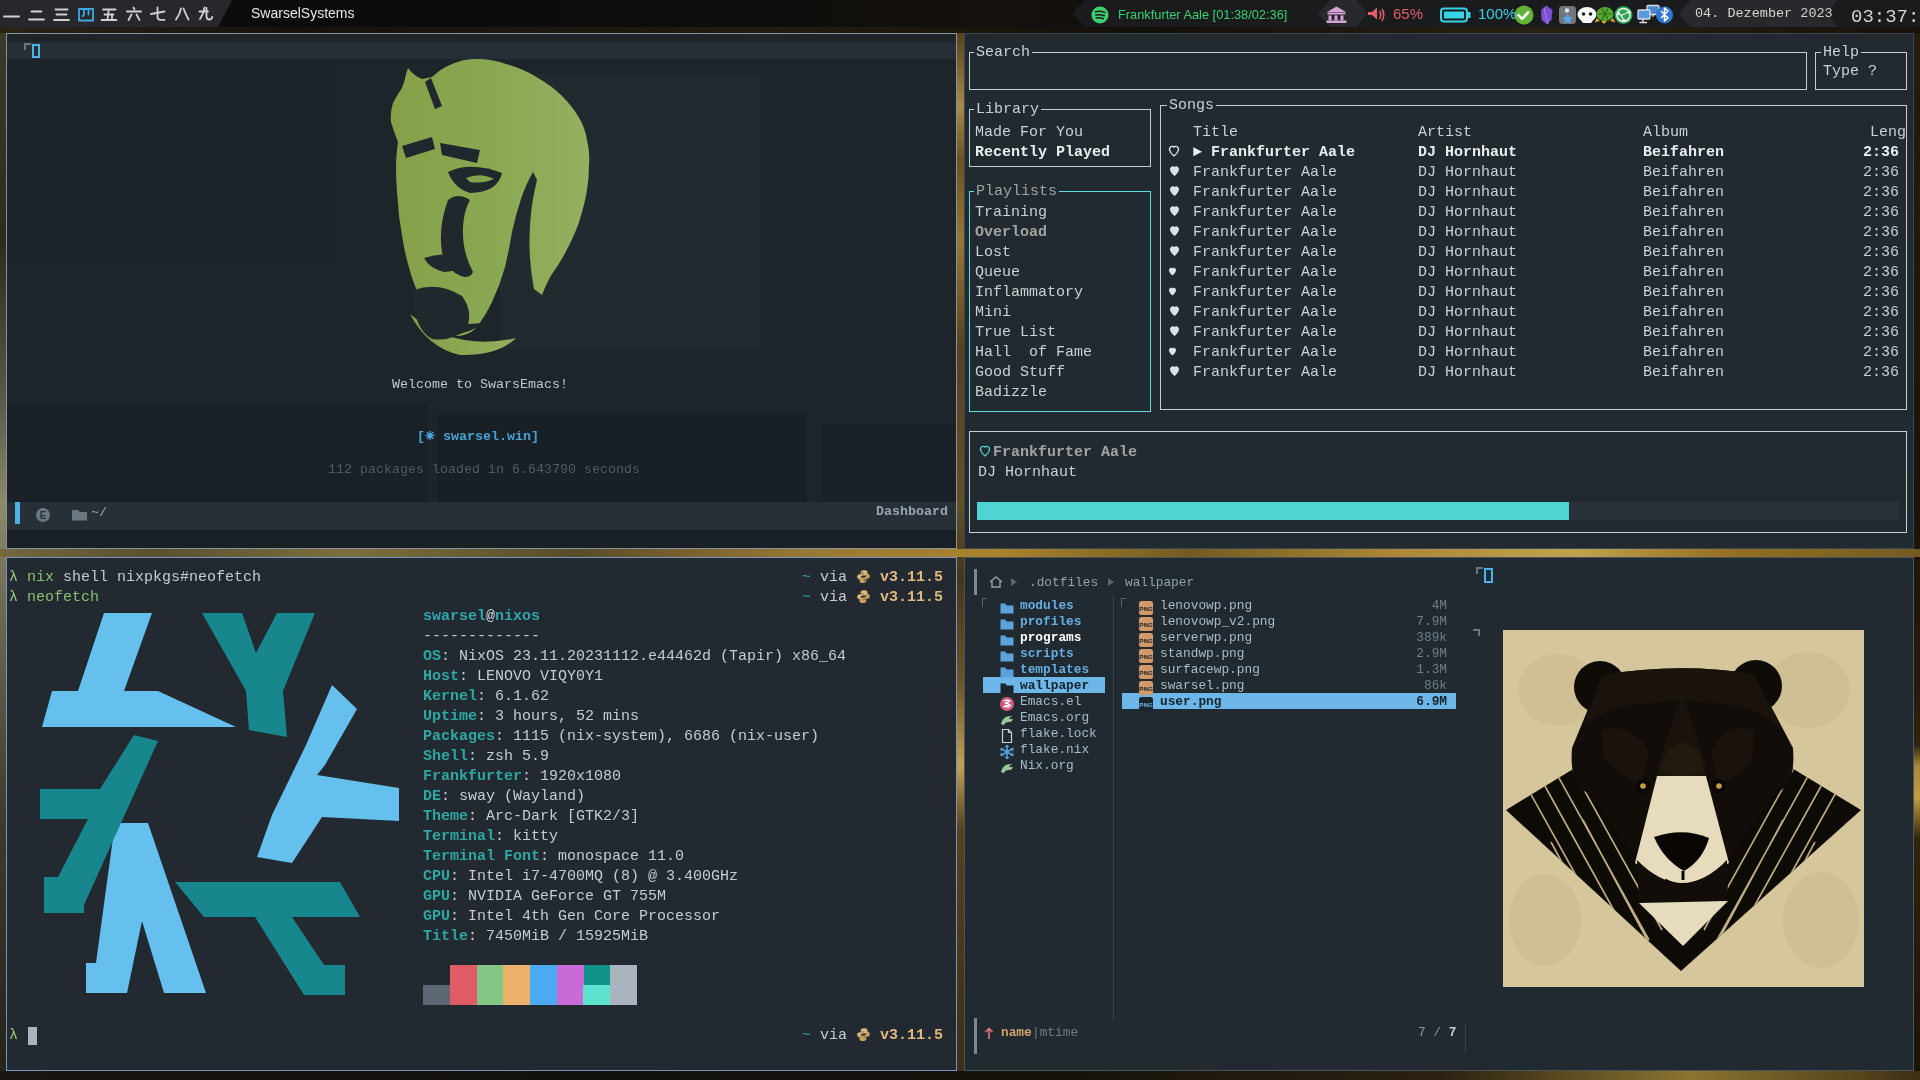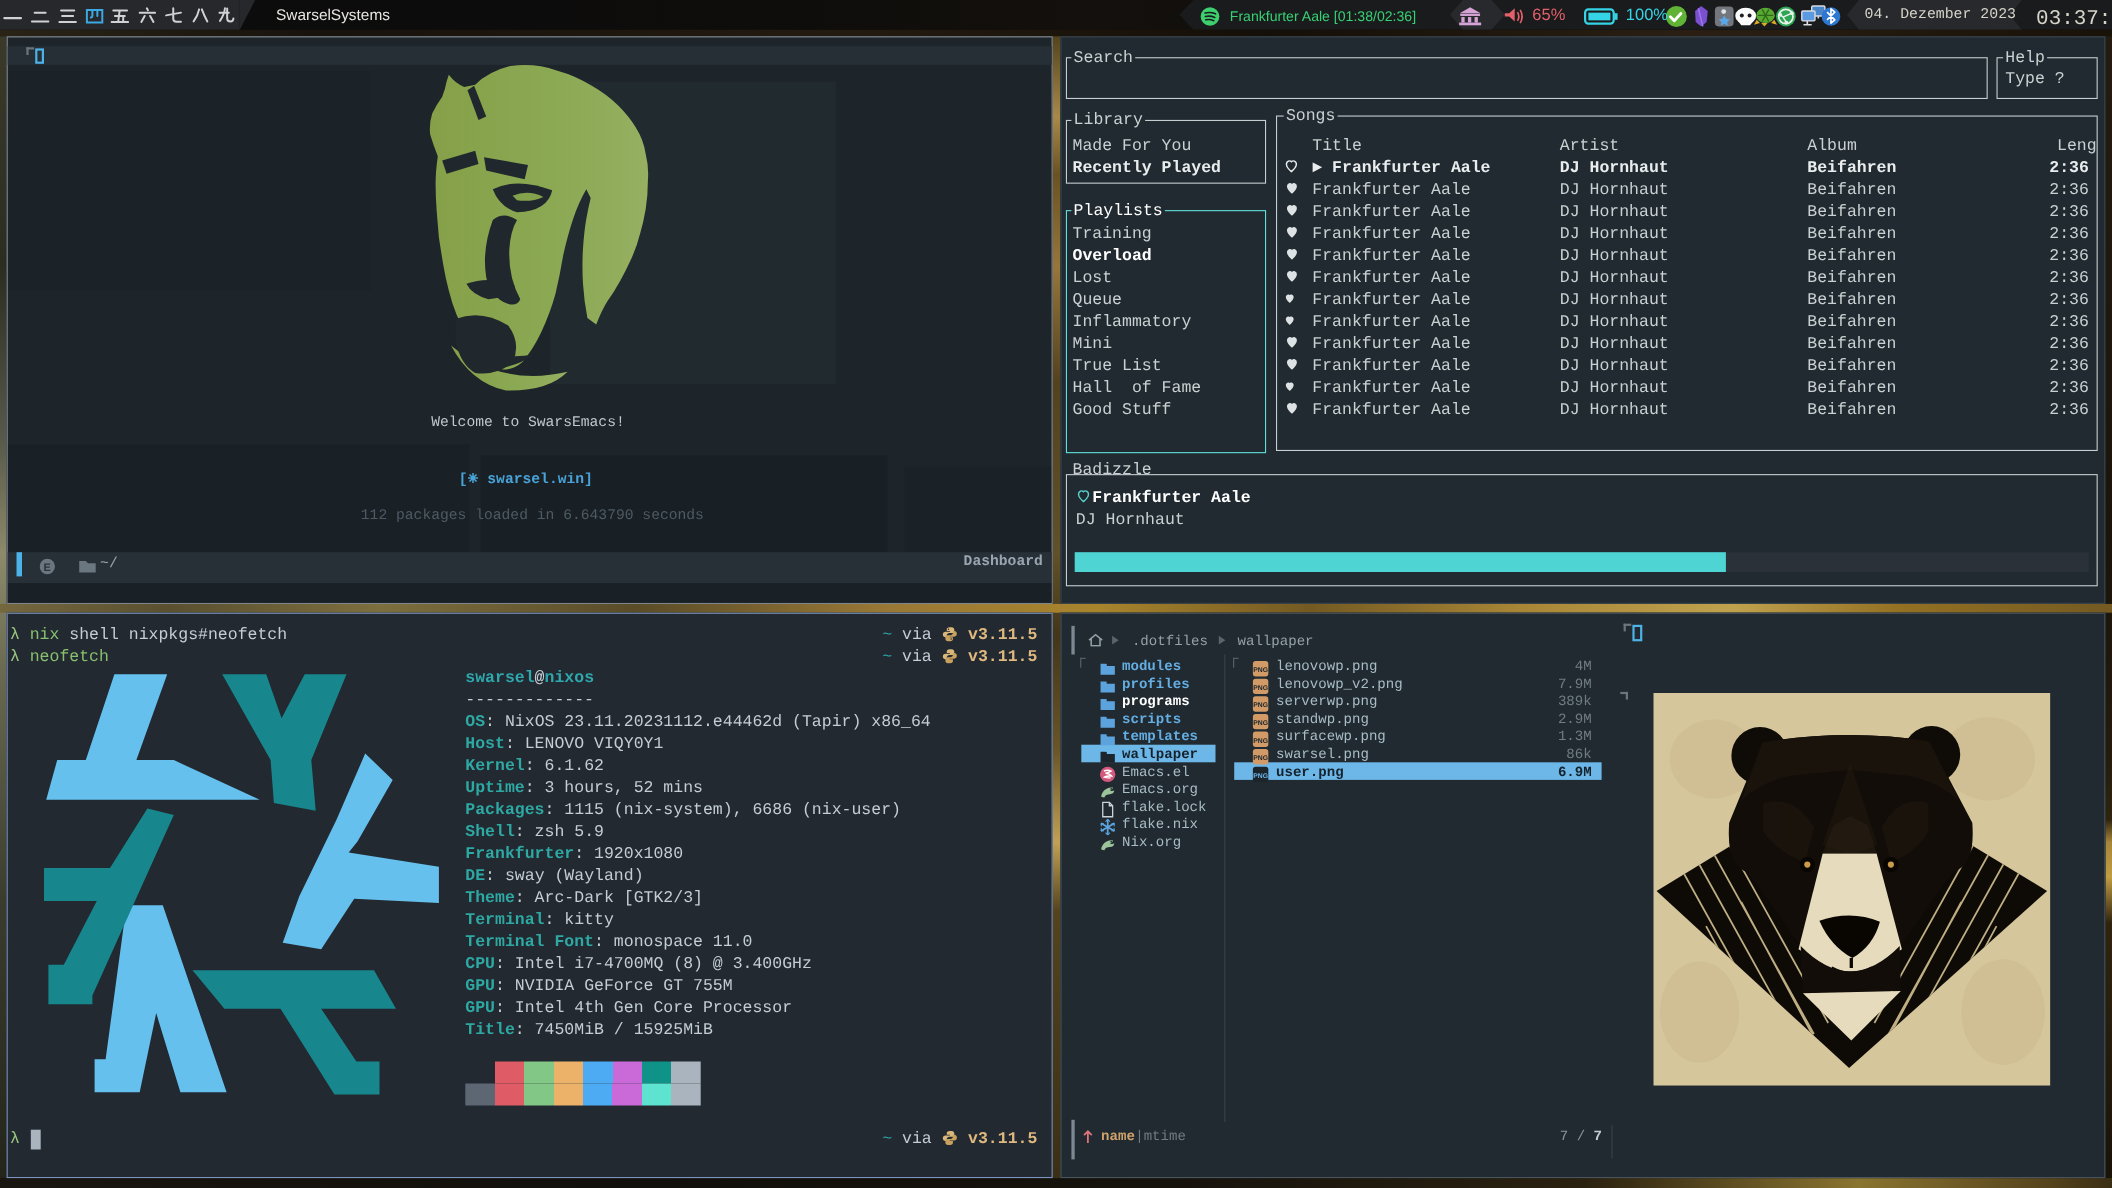--- a/index.html
+++ b/index.html
@@ -29,21 +29,21 @@
 
 .win { position:absolute; }
 #emacs { left:6px; top:33px; width:951px; height:516px; background:#1d252b; border:1px solid #8a9199; }
 #music { left:964px; top:33px; width:950px; height:516px; background:#212a30; border:1px solid #3c464e; color:#c9d1d2; font-size:15px; }
 #term  { left:6px; top:557px; width:951px; height:514px; background:#222931; border:1px solid #7a94bf; font-size:15px; }
 #files { left:964px; top:557px; width:950px; height:514px; background:#212a30; border:1px solid #4a545c; font-size:12.8px; }
 
 .mbox { position:absolute; border:1px solid #c6ced2; }
 .mrow { position:absolute; white-space:pre; }
 .bold { font-weight:bold; }
-.cyan { color:#ffffff; }
+.cyan { color:#a3a3a3; }
 .white { color:#e9edee; }
 
 .frow { position:absolute; white-space:pre; height:16px; line-height:16px; }
 .nfl { left:416px; white-space:pre; }
 .nfl b { color:#2ea8a2; }
 .fico { position:absolute; width:16px; height:16px; }
 </style>
 </head>
 <body>
 <div id="wp-top" class="abs"></div>
@@ -219,21 +219,21 @@
   <div class="abs cyan" style="left:9px;top:149px;background:#212a30;padding:0 2px;">Playlists</div>
   <div class="mrow" style="left:10px;top:170px;text-align:center;">Training</div>
   <div class="mrow bold cyan" style="left:10px;top:190px;">Overload</div>
   <div class="mrow" style="left:10px;top:210px;">Lost</div>
   <div class="mrow" style="left:10px;top:230px;">Queue</div>
   <div class="mrow" style="left:10px;top:250px;">Inflammatory</div>
   <div class="mrow" style="left:10px;top:270px;">Mini</div>
   <div class="mrow" style="left:10px;top:290px;">True List</div>
   <div class="mrow" style="left:10px;top:310px;">Hall  of Fame</div>
   <div class="mrow" style="left:10px;top:330px;">Good Stuff</div>
-  <div class="mrow" style="left:10px;top:350px;margin-top:35px;">Badizzle</div>
+  <div class="mrow" style="left:10px;top:350px;">Badizzle</div>
 
   <div class="mbox" style="left:195px;top:71px;width:747px;height:305px;"></div>
   <div class="abs" style="left:202px;top:63px;background:#212a30;padding:0 2px;">Songs</div>
   <div class="mrow" style="left:228px;top:90px;">Title</div>
   <div class="mrow" style="left:453px;top:90px;">Artist</div>
   <div class="mrow" style="left:678px;top:90px;">Album</div>
   <div class="mrow" style="left:905px;top:90px;">Leng</div>
   <div class="mrow bold white" style="left:200px;top:110px;"><svg width="18" height="14" viewBox="0 0 10 10" style="vertical-align:-2px">
         <use href="#ht" fill="none" stroke="#e9edee" stroke-width="0.9"></use>
       </svg></div>

